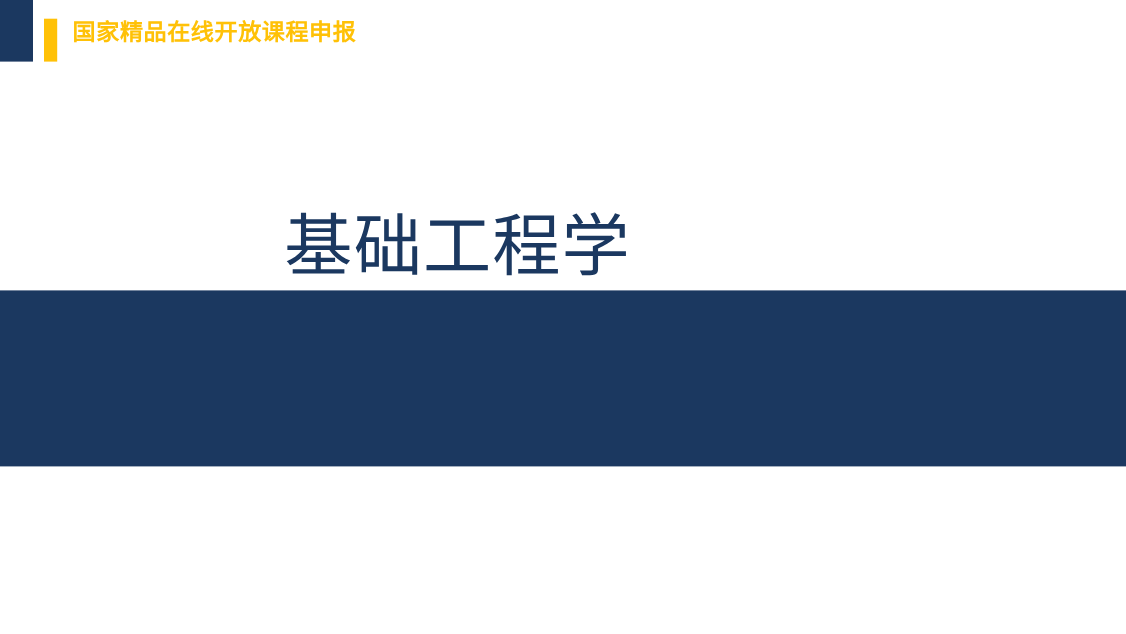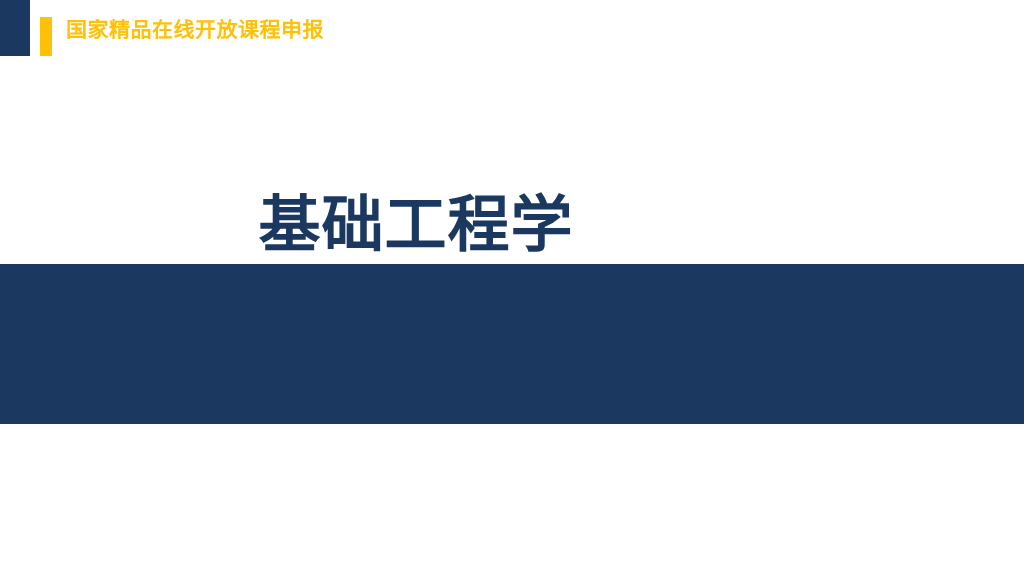--- a/index.html
+++ b/index.html
@@ -66,21 +66,21 @@
 
   
   .main-title {
     position: absolute;
     left: 0;
     top: 190px;
     width: 832px;
     text-align: center;
     font-size: 62px;
     line-height: 70px;
-    font-weight: bold;
+    font-weight: normal;
     color: #1b3860;
     letter-spacing: 1px;
     white-space: nowrap;
   }
 
   
   .band {
     position: absolute;
     left: 0;
     top: 264px;

